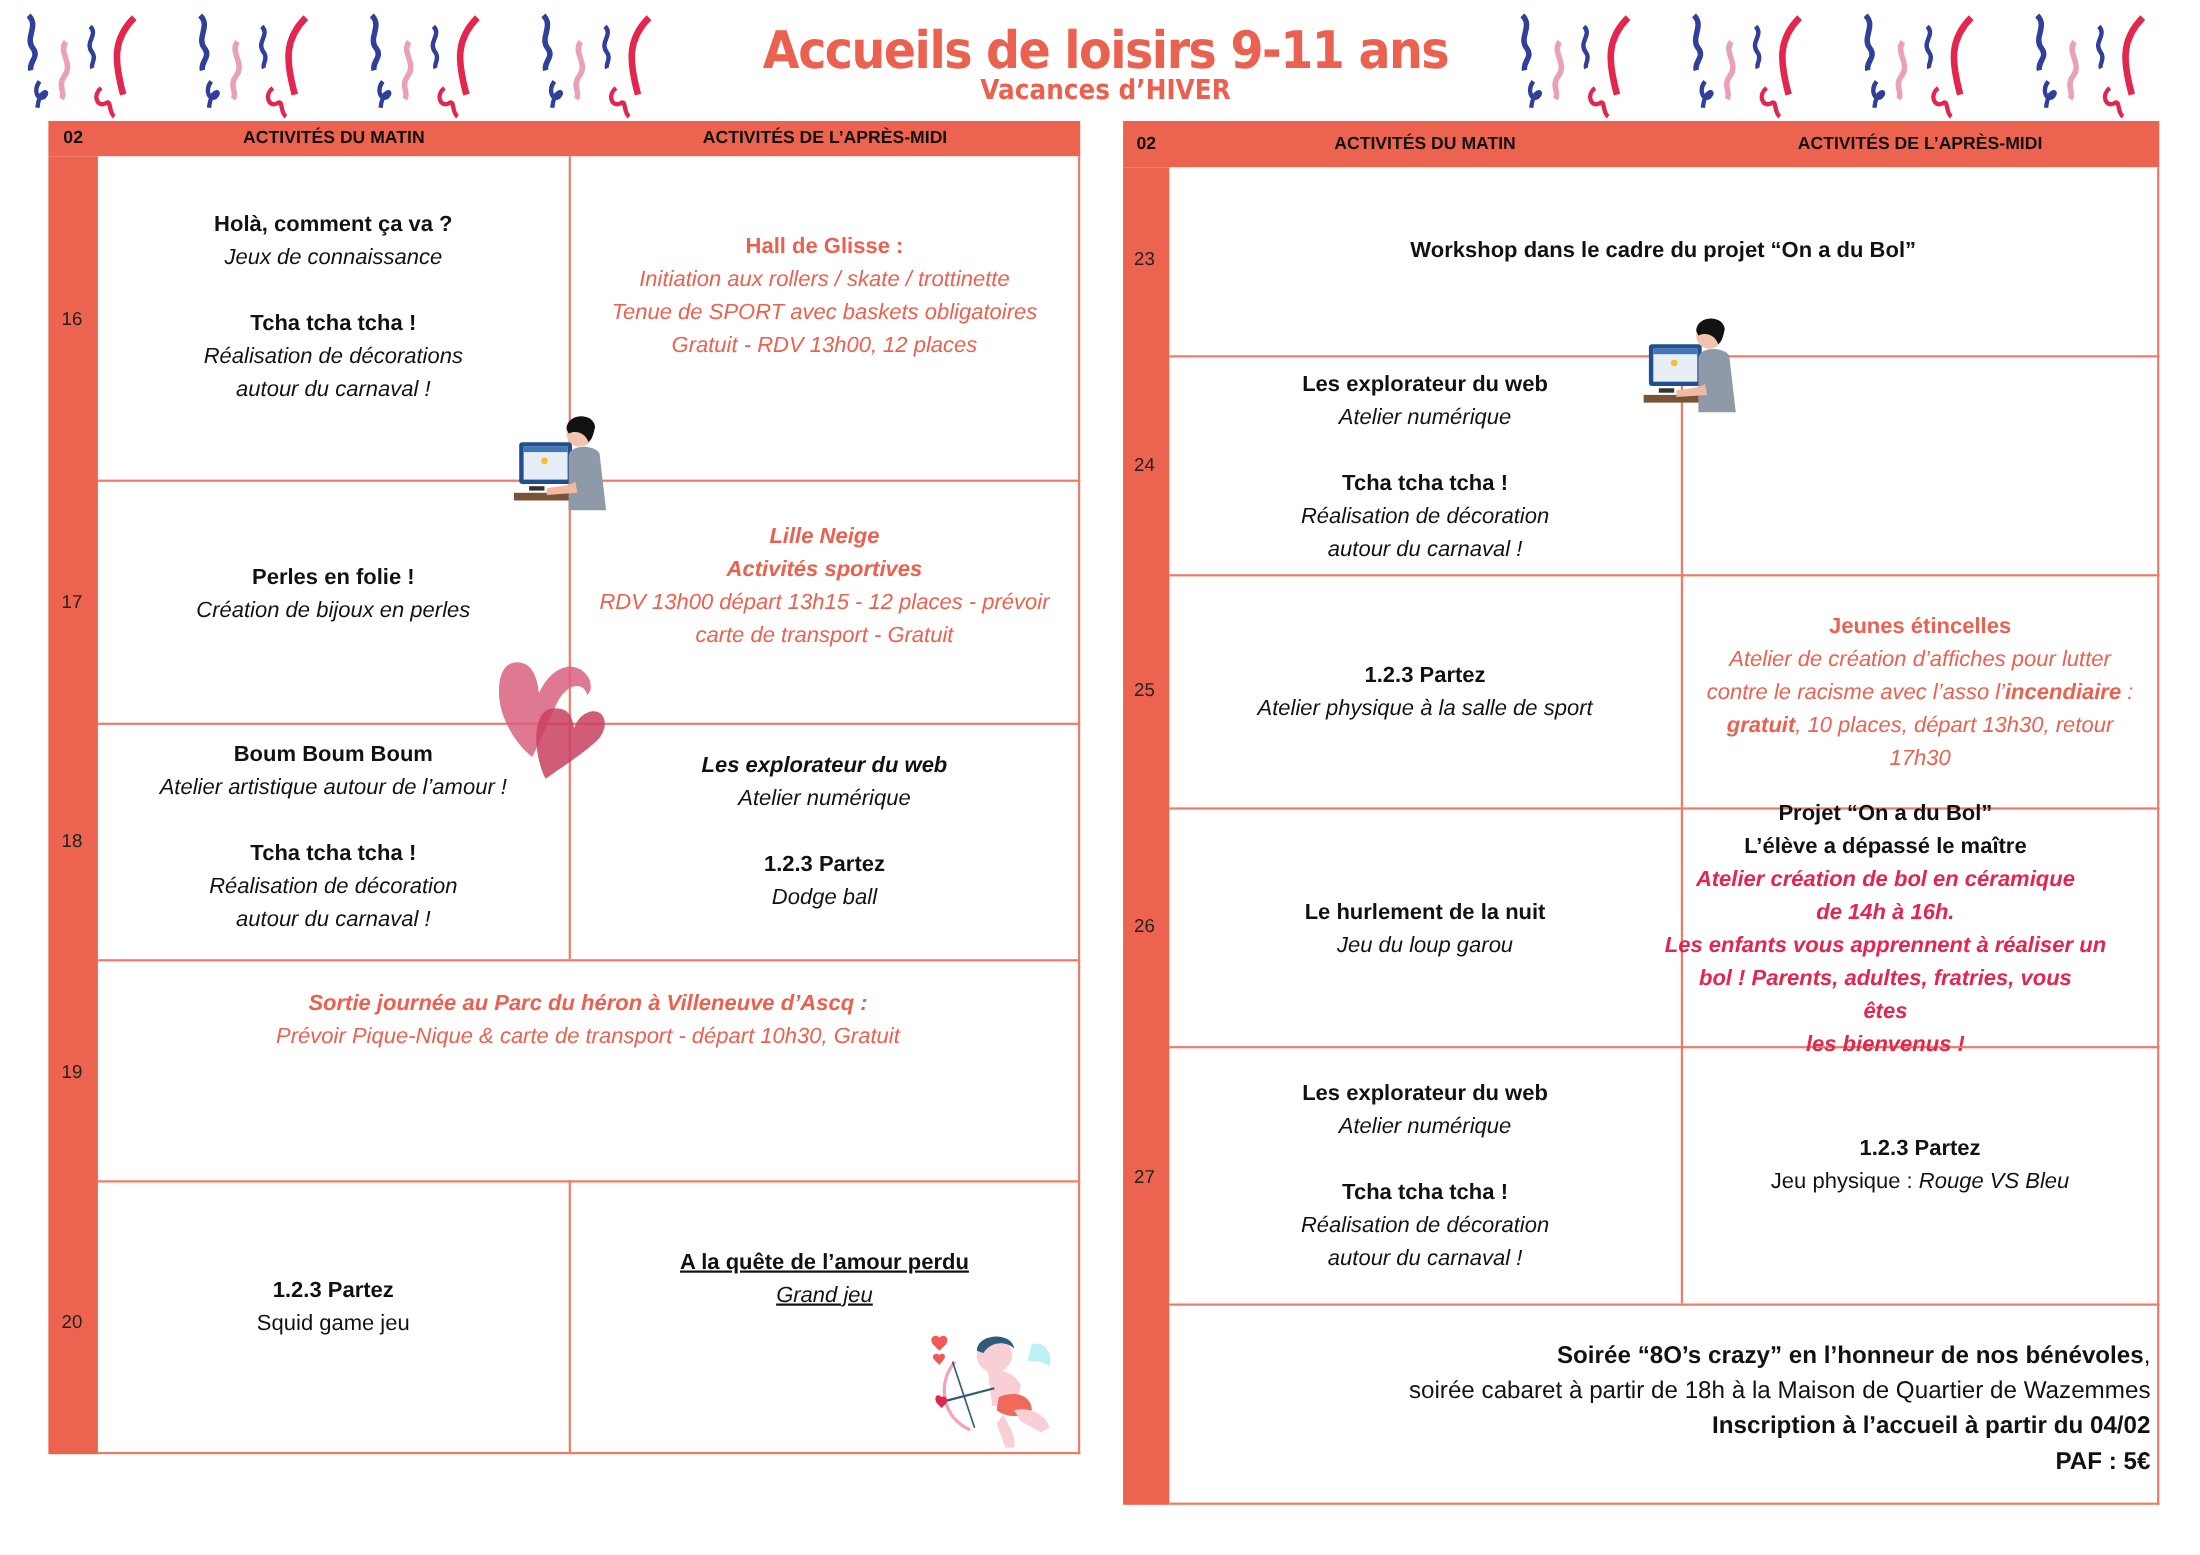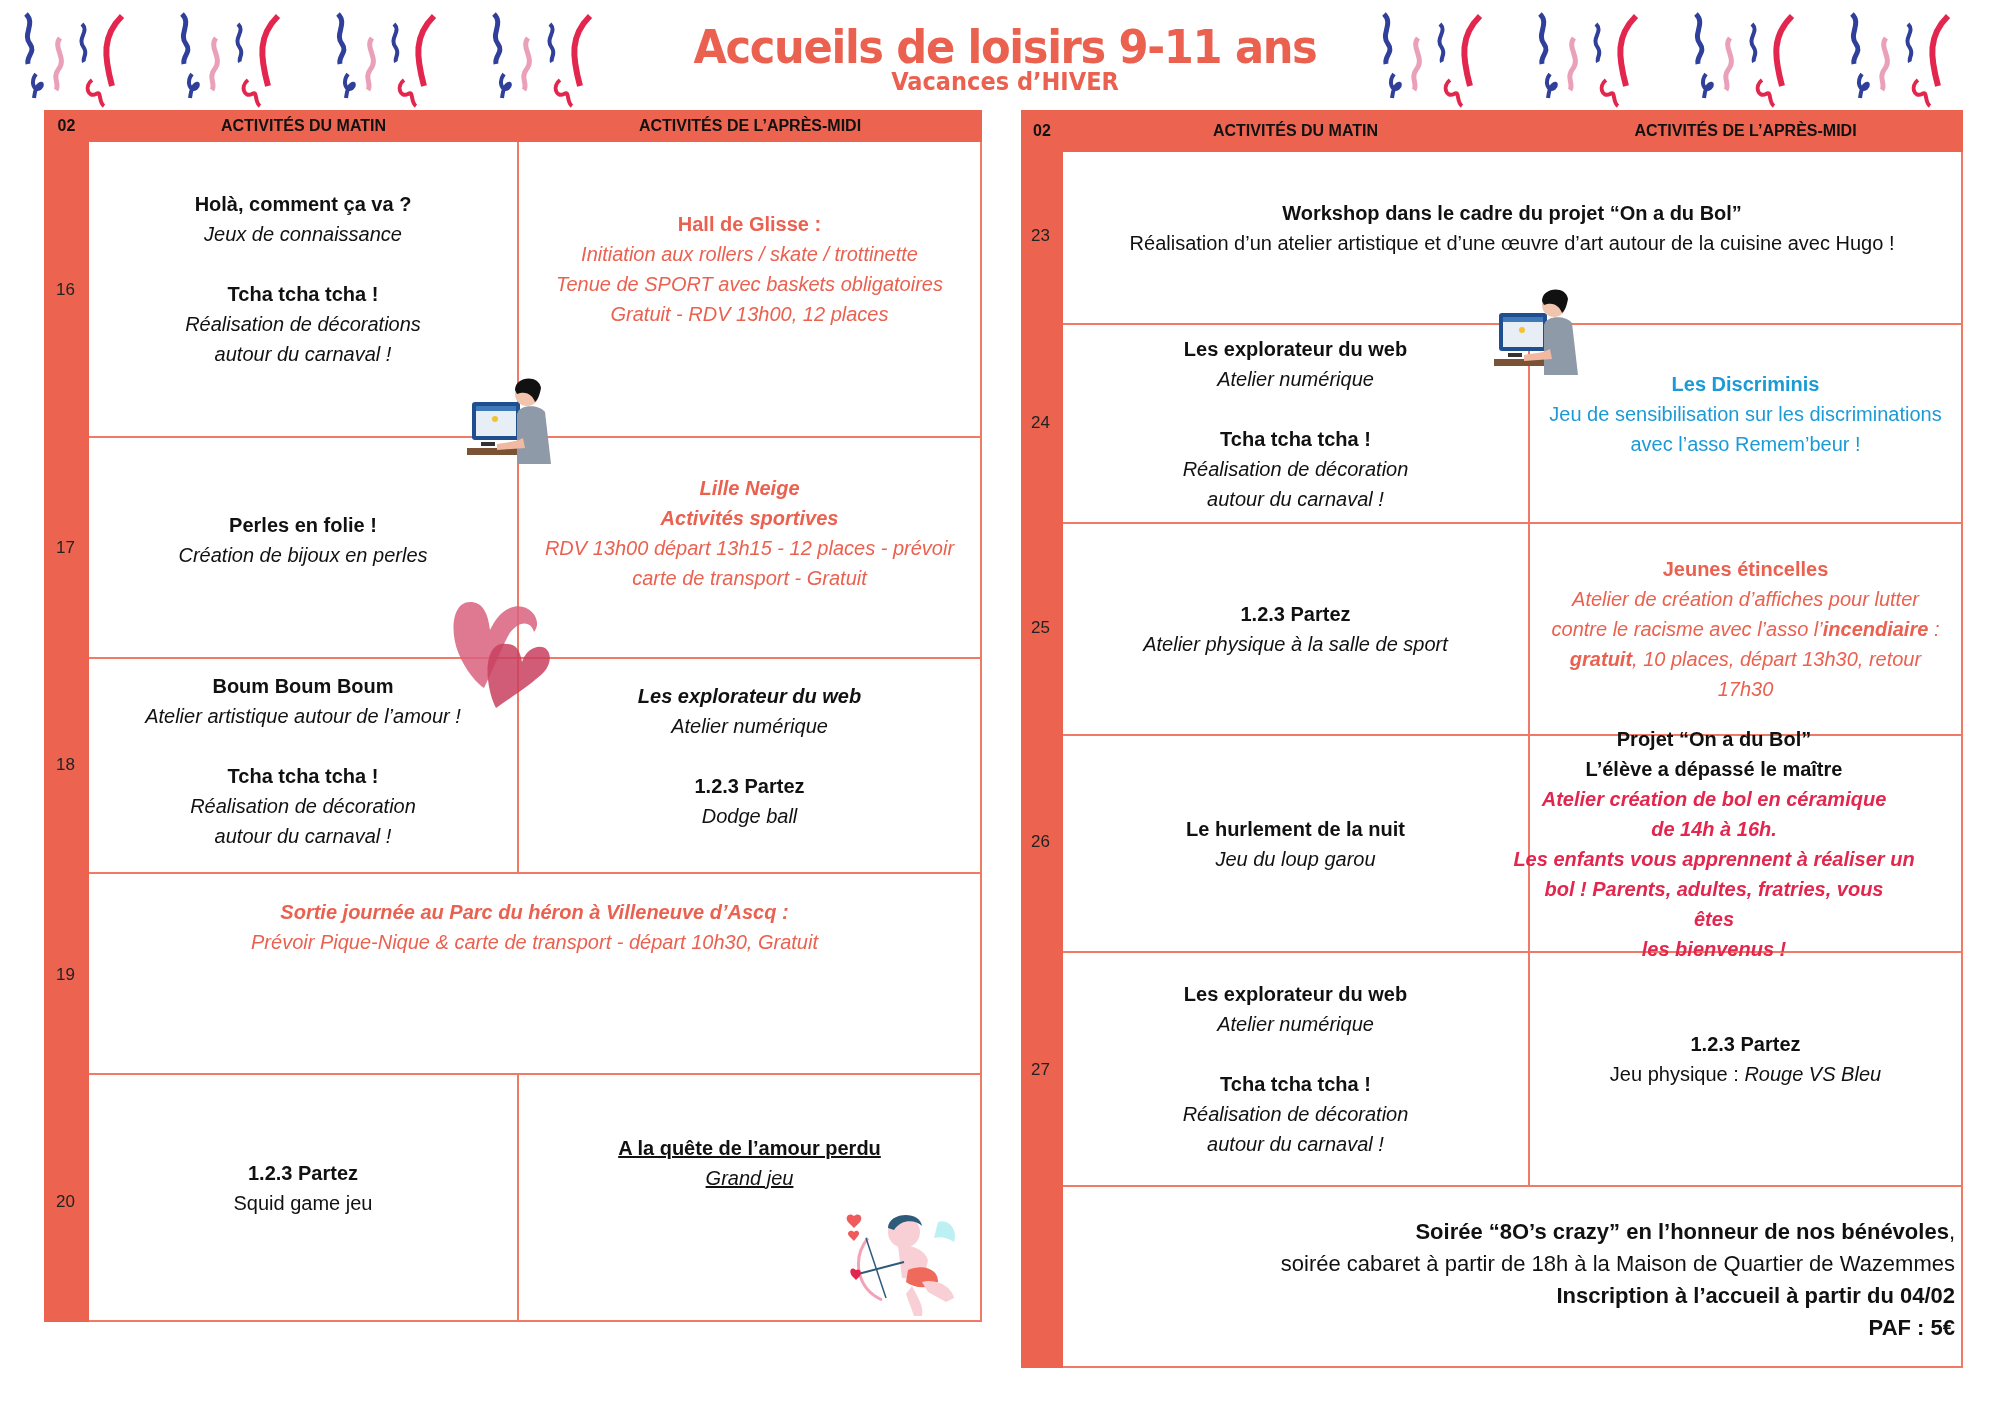--- a/index.html
+++ b/index.html
@@ -203,36 +203,30 @@
   <div class="hline" style="left:42px; top:213px; width:900px;"></div>
   <div class="hline" style="left:42px; top:412px; width:900px;"></div>
   <div class="hline" style="left:42px; top:624px; width:900px;"></div>
   <div class="hline" style="left:42px; top:841px; width:900px;"></div>
   <div class="hline" style="left:42px; top:1075px; width:900px;"></div>
   <div class="vline" style="left:507px; top:213px; height:862px;"></div>
 
   <div class="date-label" style="left:10px; top:116px;">23</div>
   <div class="cell" style="left:42px; top:42px; width:898px; height:171px; padding-bottom:20px;">
     <div class="bold">Workshop dans le cadre du projet “On a du Bol”</div>
-    <div>Réalisation d’un atelier artistique et d’une œuvre d’art autour de la cuisine avec Hugo !</div>
   </div>
 
   <div class="date-label" style="left:10px; top:303px;">24</div>
   <div class="cell" style="left:42px; top:215px; width:465px; height:197px;">
     <div class="bold">Les explorateur du web</div>
     <div class="ital">Atelier numérique</div>
     <div class="gap"></div>
     <div class="bold">Tcha tcha tcha !</div>
     <div class="ital">Réalisation de décoration</div>
     <div class="ital">autour du carnaval !</div>
-  </div>
-  <div class="cell blue" style="left:509px; top:215px; width:431px; height:197px; padding-bottom:20px;">
-    <div class="bold">Les Discriminis</div>
-    <div>Jeu de sensibilisation sur les discriminations</div>
-    <div>avec l’asso Remem’beur !</div>
   </div>
 
   <div class="date-label" style="left:10px; top:508px;">25</div>
   <div class="cell" style="left:42px; top:414px; width:465px; height:210px;">
     <div class="bold">1.2.3 Partez</div>
     <div class="ital">Atelier physique à la salle de sport</div>
   </div>
   <div class="cell red" style="left:509px; top:414px; width:431px; height:210px;">
     <div class="bold">Jeunes étincelles</div>
     <div class="ital">Atelier de création d’affiches pour lutter</div>

